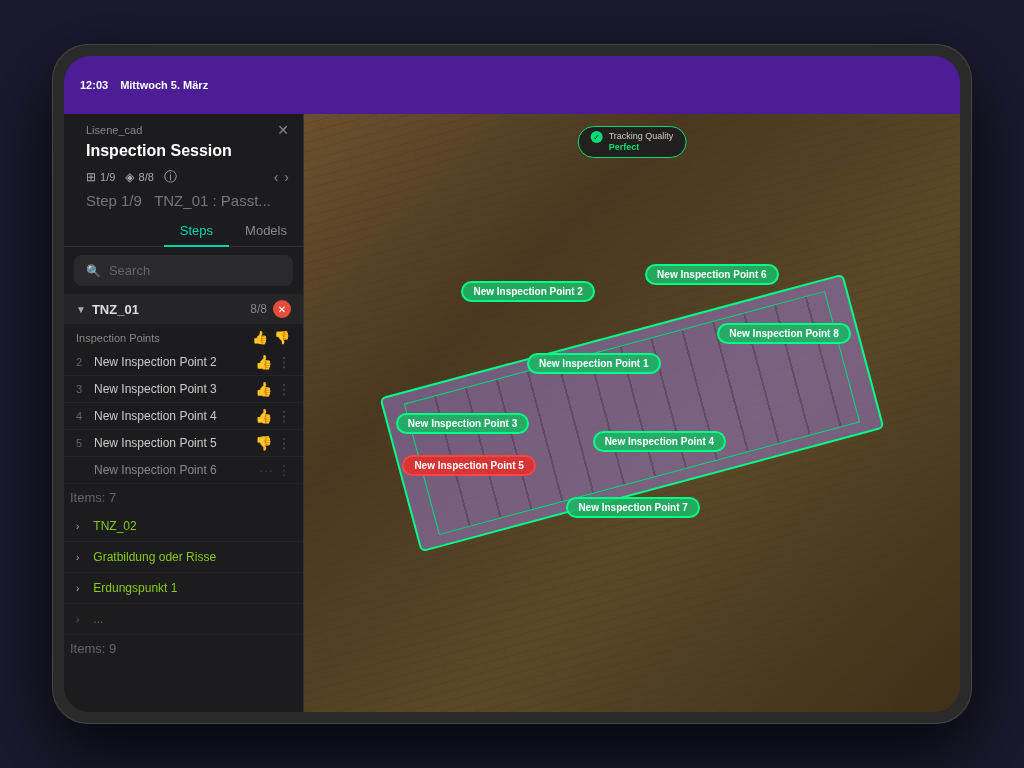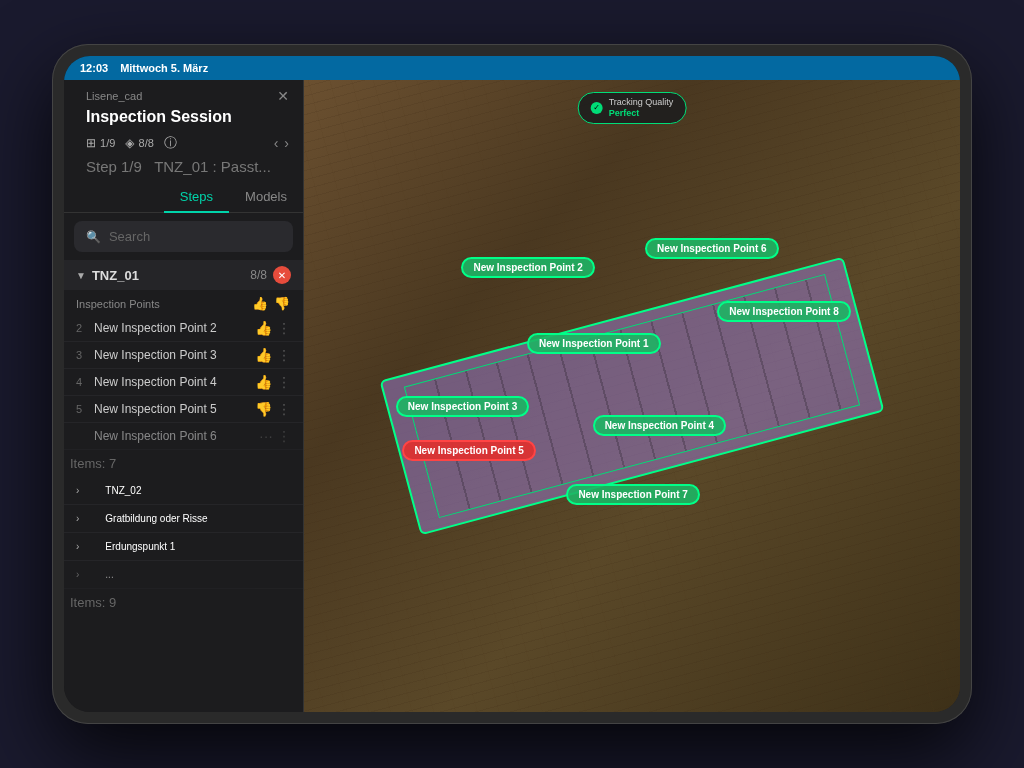--- a/index.html
+++ b/index.html
@@ -28,22 +28,22 @@
       width: 100%;
       height: 100%;
       border-radius: 26px;
       overflow: hidden;
       display: flex;
       flex-direction: column;
       background: #1c1c1e;
     }
 
     .status-bar {
-      background: #0369a1;
-      padding: 6px 16px;
+      background: #4c1d95;
+      padding: 23px 16px;
       display: flex;
       align-items: center;
       gap: 12px;
       font-size: 11px;
       color: #fff;
       font-weight: 600;
       flex-shrink: 0;
     }
 
     .main-content {
@@ -278,23 +278,23 @@
 
     .collapsed-group {
       display: flex;
       align-items: center;
       padding: 8px 12px;
       cursor: pointer;
       border-bottom: 1px solid #252528;
     }
 
     .collapsed-name {
-      font-size: 10px;
-      color: #ffffff;
-      margin-left: 20px;
+      font-size: 12px;
+      color: #84cc16;
+      margin-left: 8px;
     }
 
     
     .right-panel {
       flex: 1;
       position: relative;
       overflow: hidden;
       background: #3a3020;
     }
 
@@ -378,21 +378,20 @@
     .tracking-badge {
       position: absolute;
       top: 12px;
       left: 50%;
       transform: translateX(-50%);
       background: rgba(30,30,30,0.9);
       border: 1px solid #00dd77;
       border-radius: 16px;
       padding: 4px 12px;
       display: flex;
-      align-items: center;
       gap: 6px;
       font-size: 10px;
       color: #fff;
     }
 
     .tracking-dot {
       width: 12px;
       height: 12px;
       background: #00dd77;
       border-radius: 50%;

